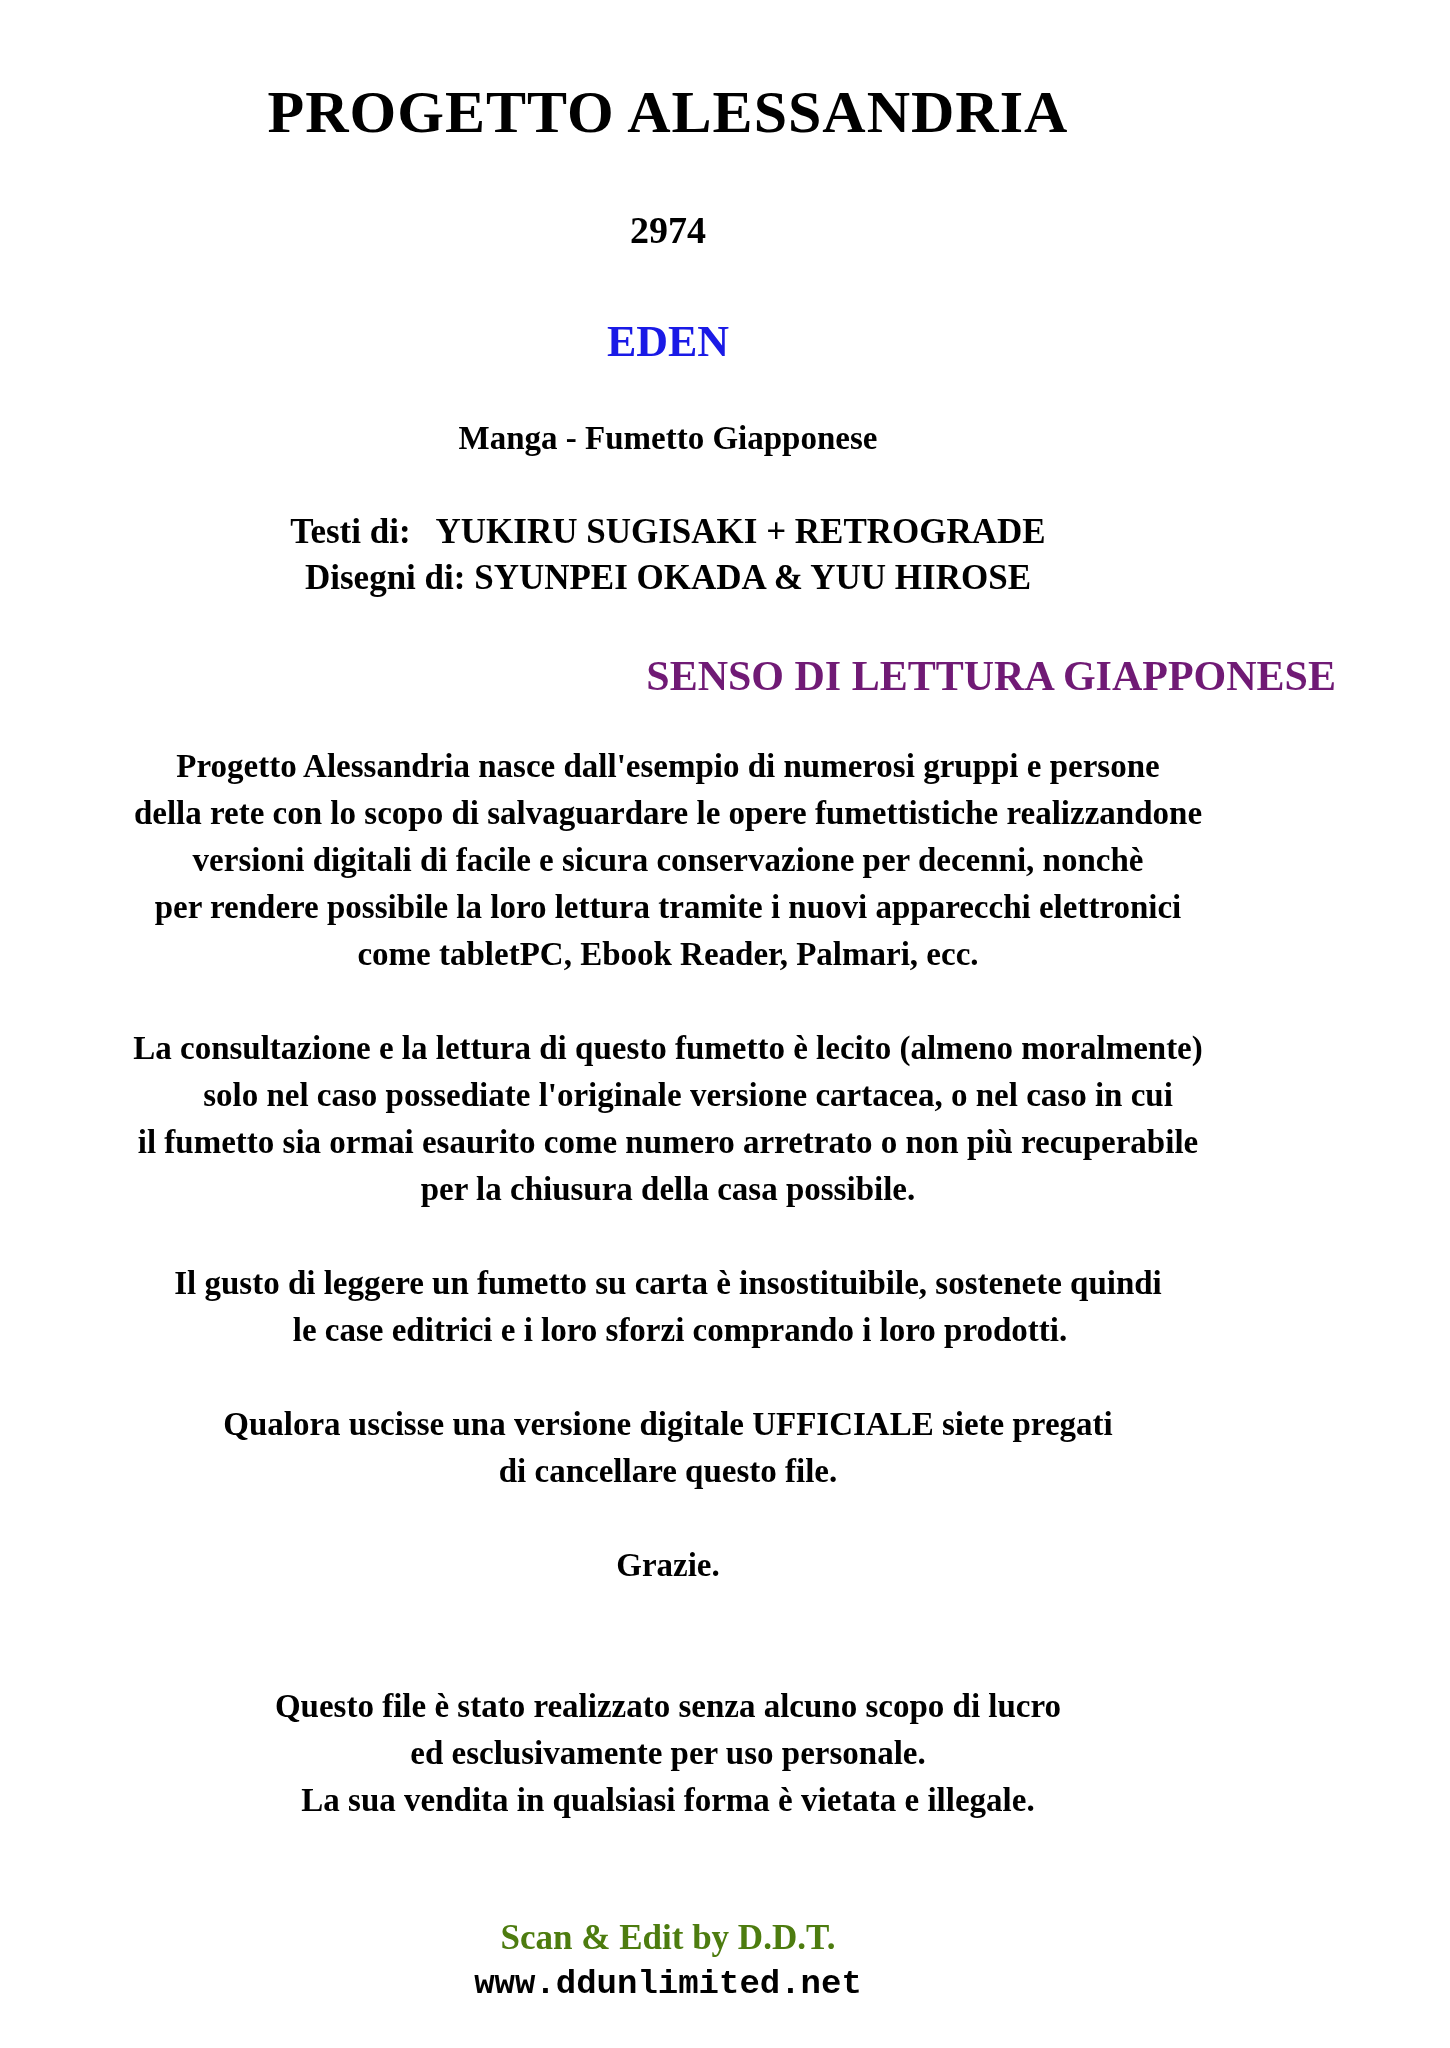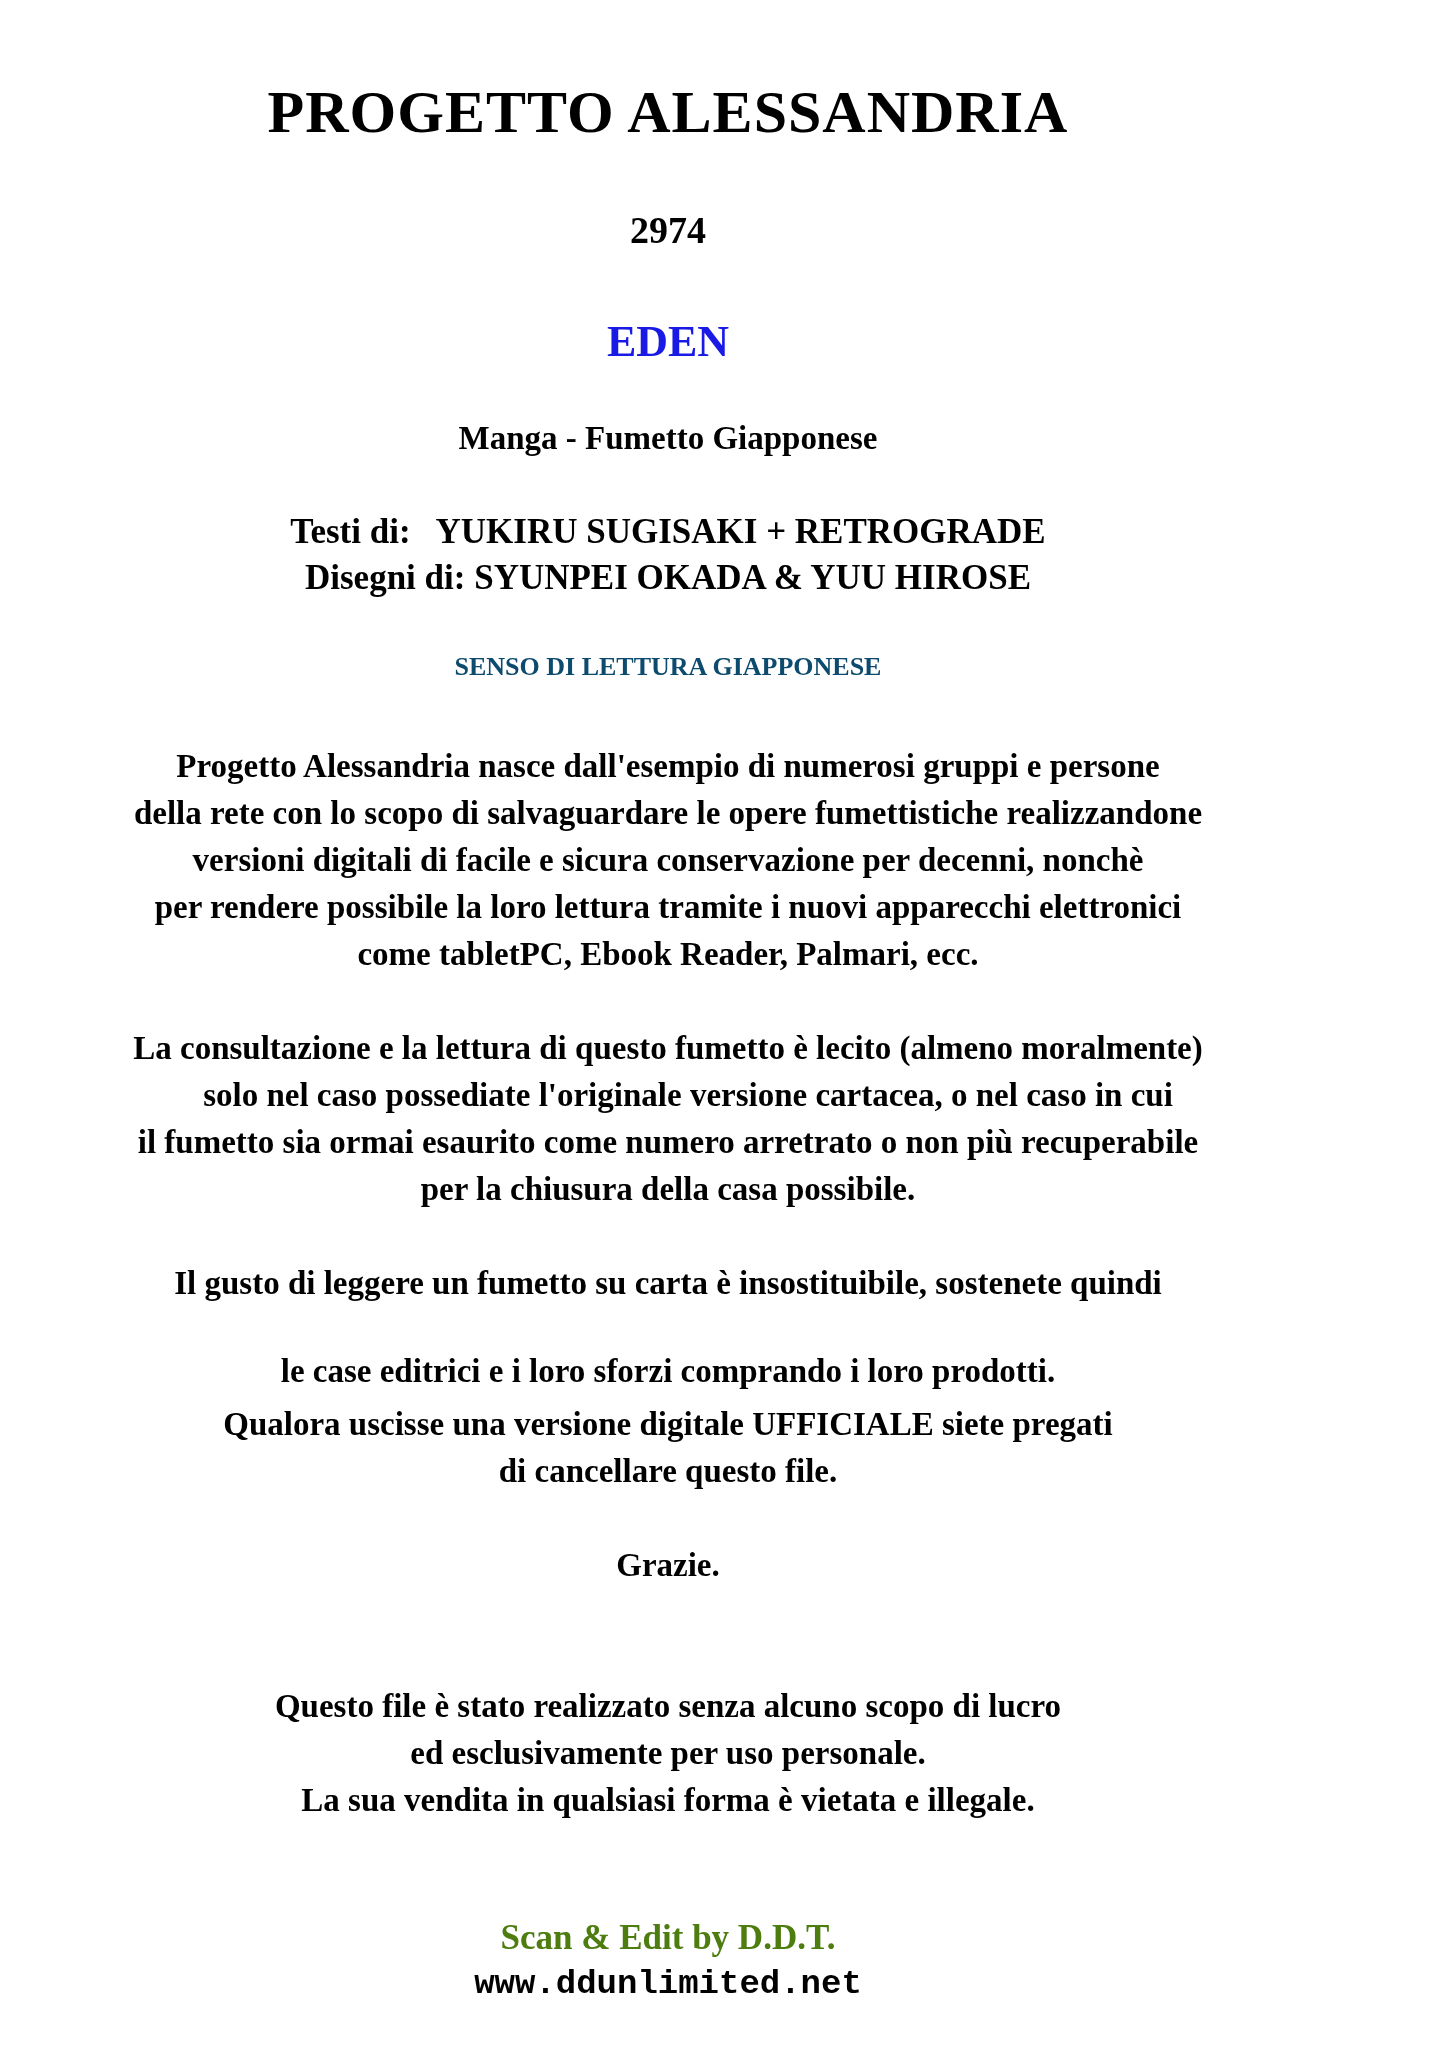--- a/index.html
+++ b/index.html
@@ -34,22 +34,23 @@
       font-size: 44px;
       color: #1a1ae6;
     }
     .subtitle {
       font-size: 33px;
     }
     .credits {
       font-size: 35px;
     }
     .reading {
-      font-size: 26px;
-      color: #0c4a6e;
+      font-size: 42px;
+      color: #701a75;
+      text-align: right;
     }
     .body-text {
       font-size: 33px;
     }
     .scan {
       font-size: 35px;
       color: #4d7c0f;
       font-family: Liberation Serif, serif;
     }
     .website {
@@ -81,21 +82,21 @@
 
   <div>
     <div class="line body-text" style="top:1030px;">La consultazione e la lettura di questo fumetto è lecito (almeno moralmente)</div>
     <div class="line body-text" style="top:1077px;padding-left:20px;">solo nel caso possediate l'originale versione cartacea, o nel caso in cui</div>
     <div class="line body-text" style="top:1124px;">il fumetto sia ormai esaurito come numero arretrato o non più recuperabile</div>
     <div class="line body-text" style="top:1171px;">per la chiusura della casa possibile.</div>
   </div>
 
   <div>
     <div class="line body-text" style="top:1265px;">Il gusto di leggere un fumetto su carta è insostituibile, sostenete quindi</div>
-    <div class="line body-text" style="top:1353px;">le case editrici e i loro sforzi comprando i loro prodotti.</div>
+    <div class="line body-text" style="top:1312px;padding-left:12px;">le case editrici e i loro sforzi comprando i loro prodotti.</div>
   </div>
 
   <div>
     <div class="line body-text" style="top:1406px;">Qualora uscisse una versione digitale UFFICIALE siete pregati</div>
     <div class="line body-text" style="top:1453px;">di cancellare questo file.</div>
   </div>
 
   <div class="line body-text" style="top:1547px;">Grazie.</div>
 
   <div>

